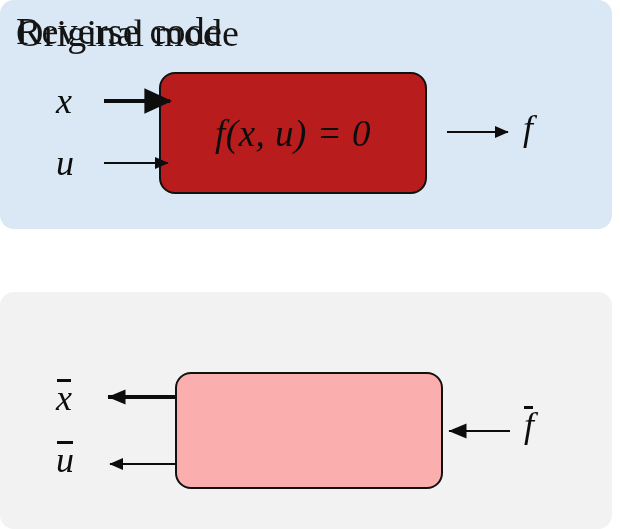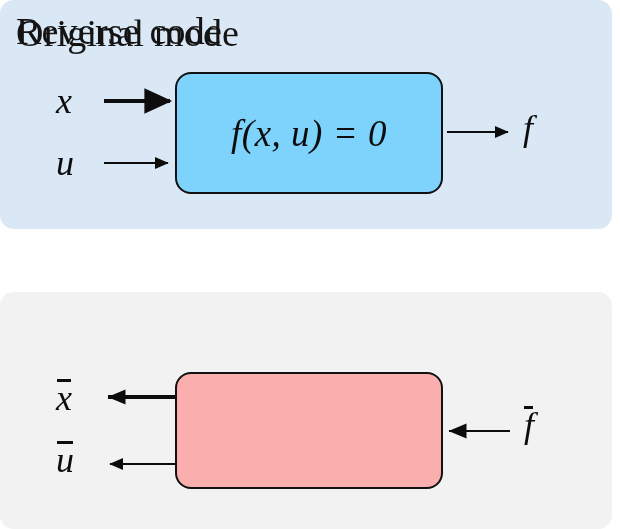--- a/index.html
+++ b/index.html
@@ -61,25 +61,25 @@
   .proc-box {
     position: absolute;
     box-sizing: border-box;
     border: 2.2px solid #111111;
     border-radius: 16px;
     display: flex;
     align-items: center;
     justify-content: center;
   }
   #box-forward {
-    left: 175px;
+    left: 159px;
     top: 72px;
     width: 268px;
     height: 122px;
-    background: #7dd3fc;
+    background: #b91c1c;
   }
   #box-reverse {
     left: 175px;
     top: 372px;
     width: 268px;
     height: 117px;
     background: #fbaeae;
   }
 
   .box-formula {

